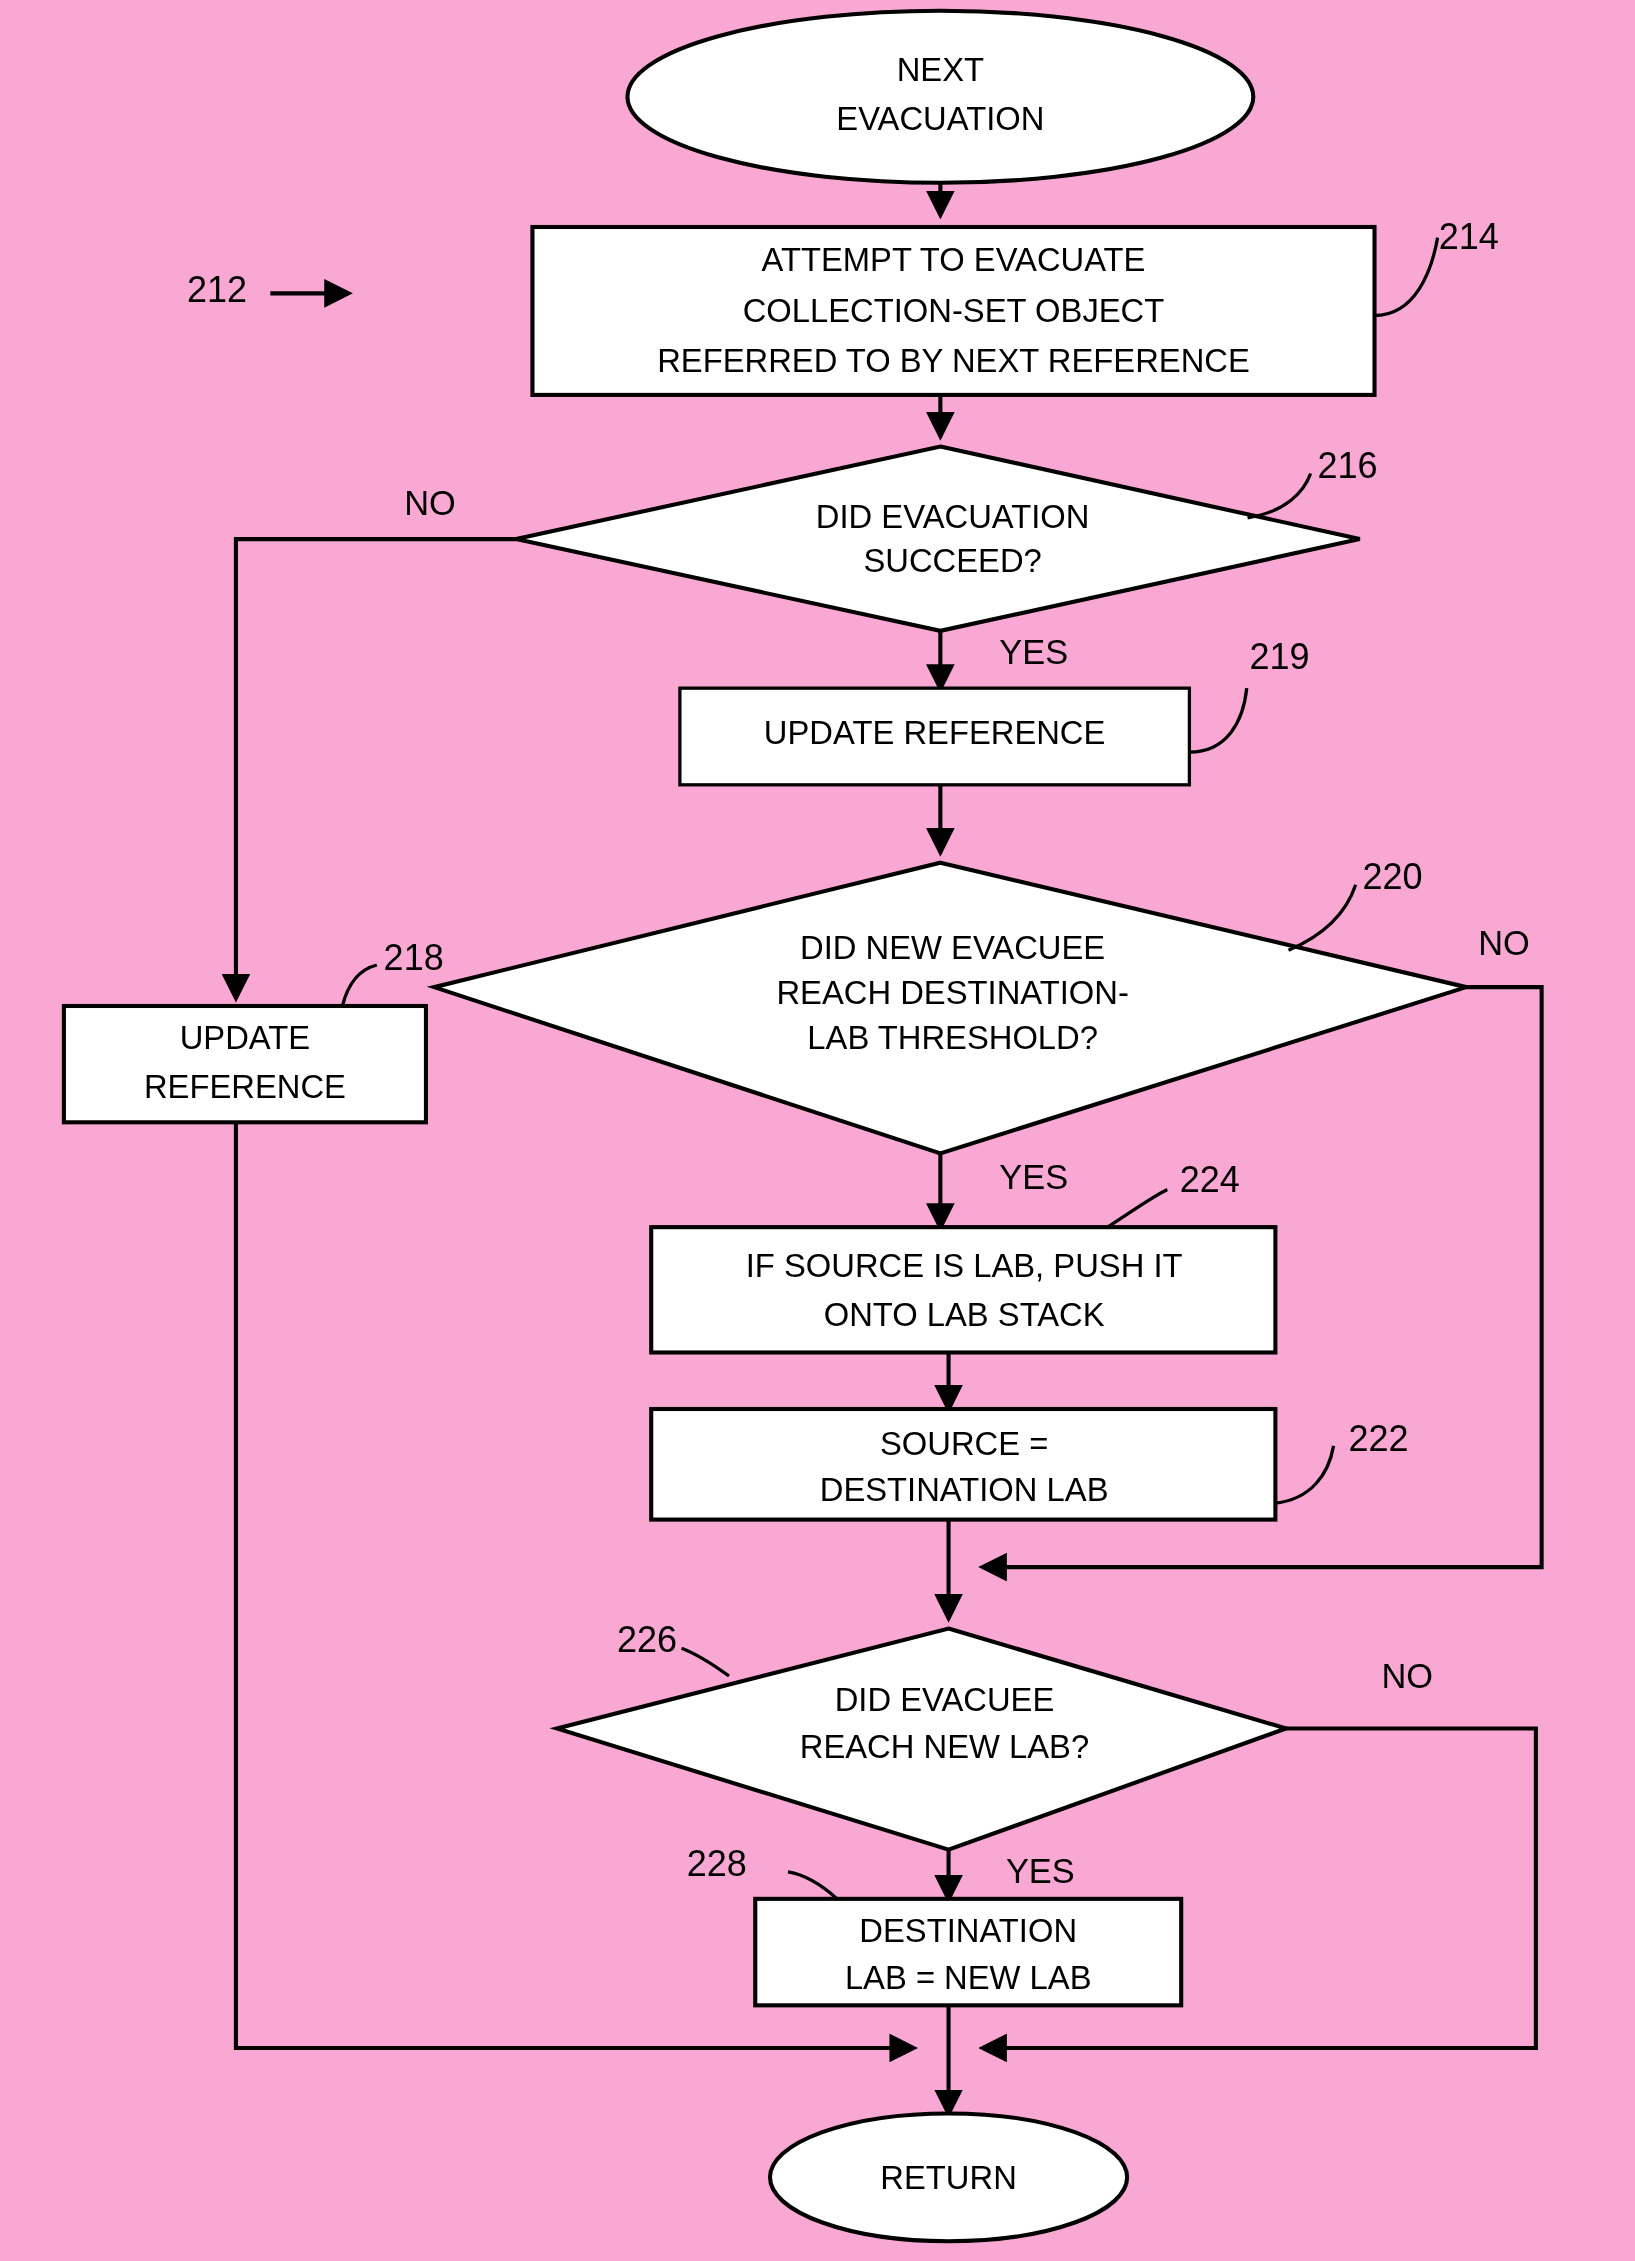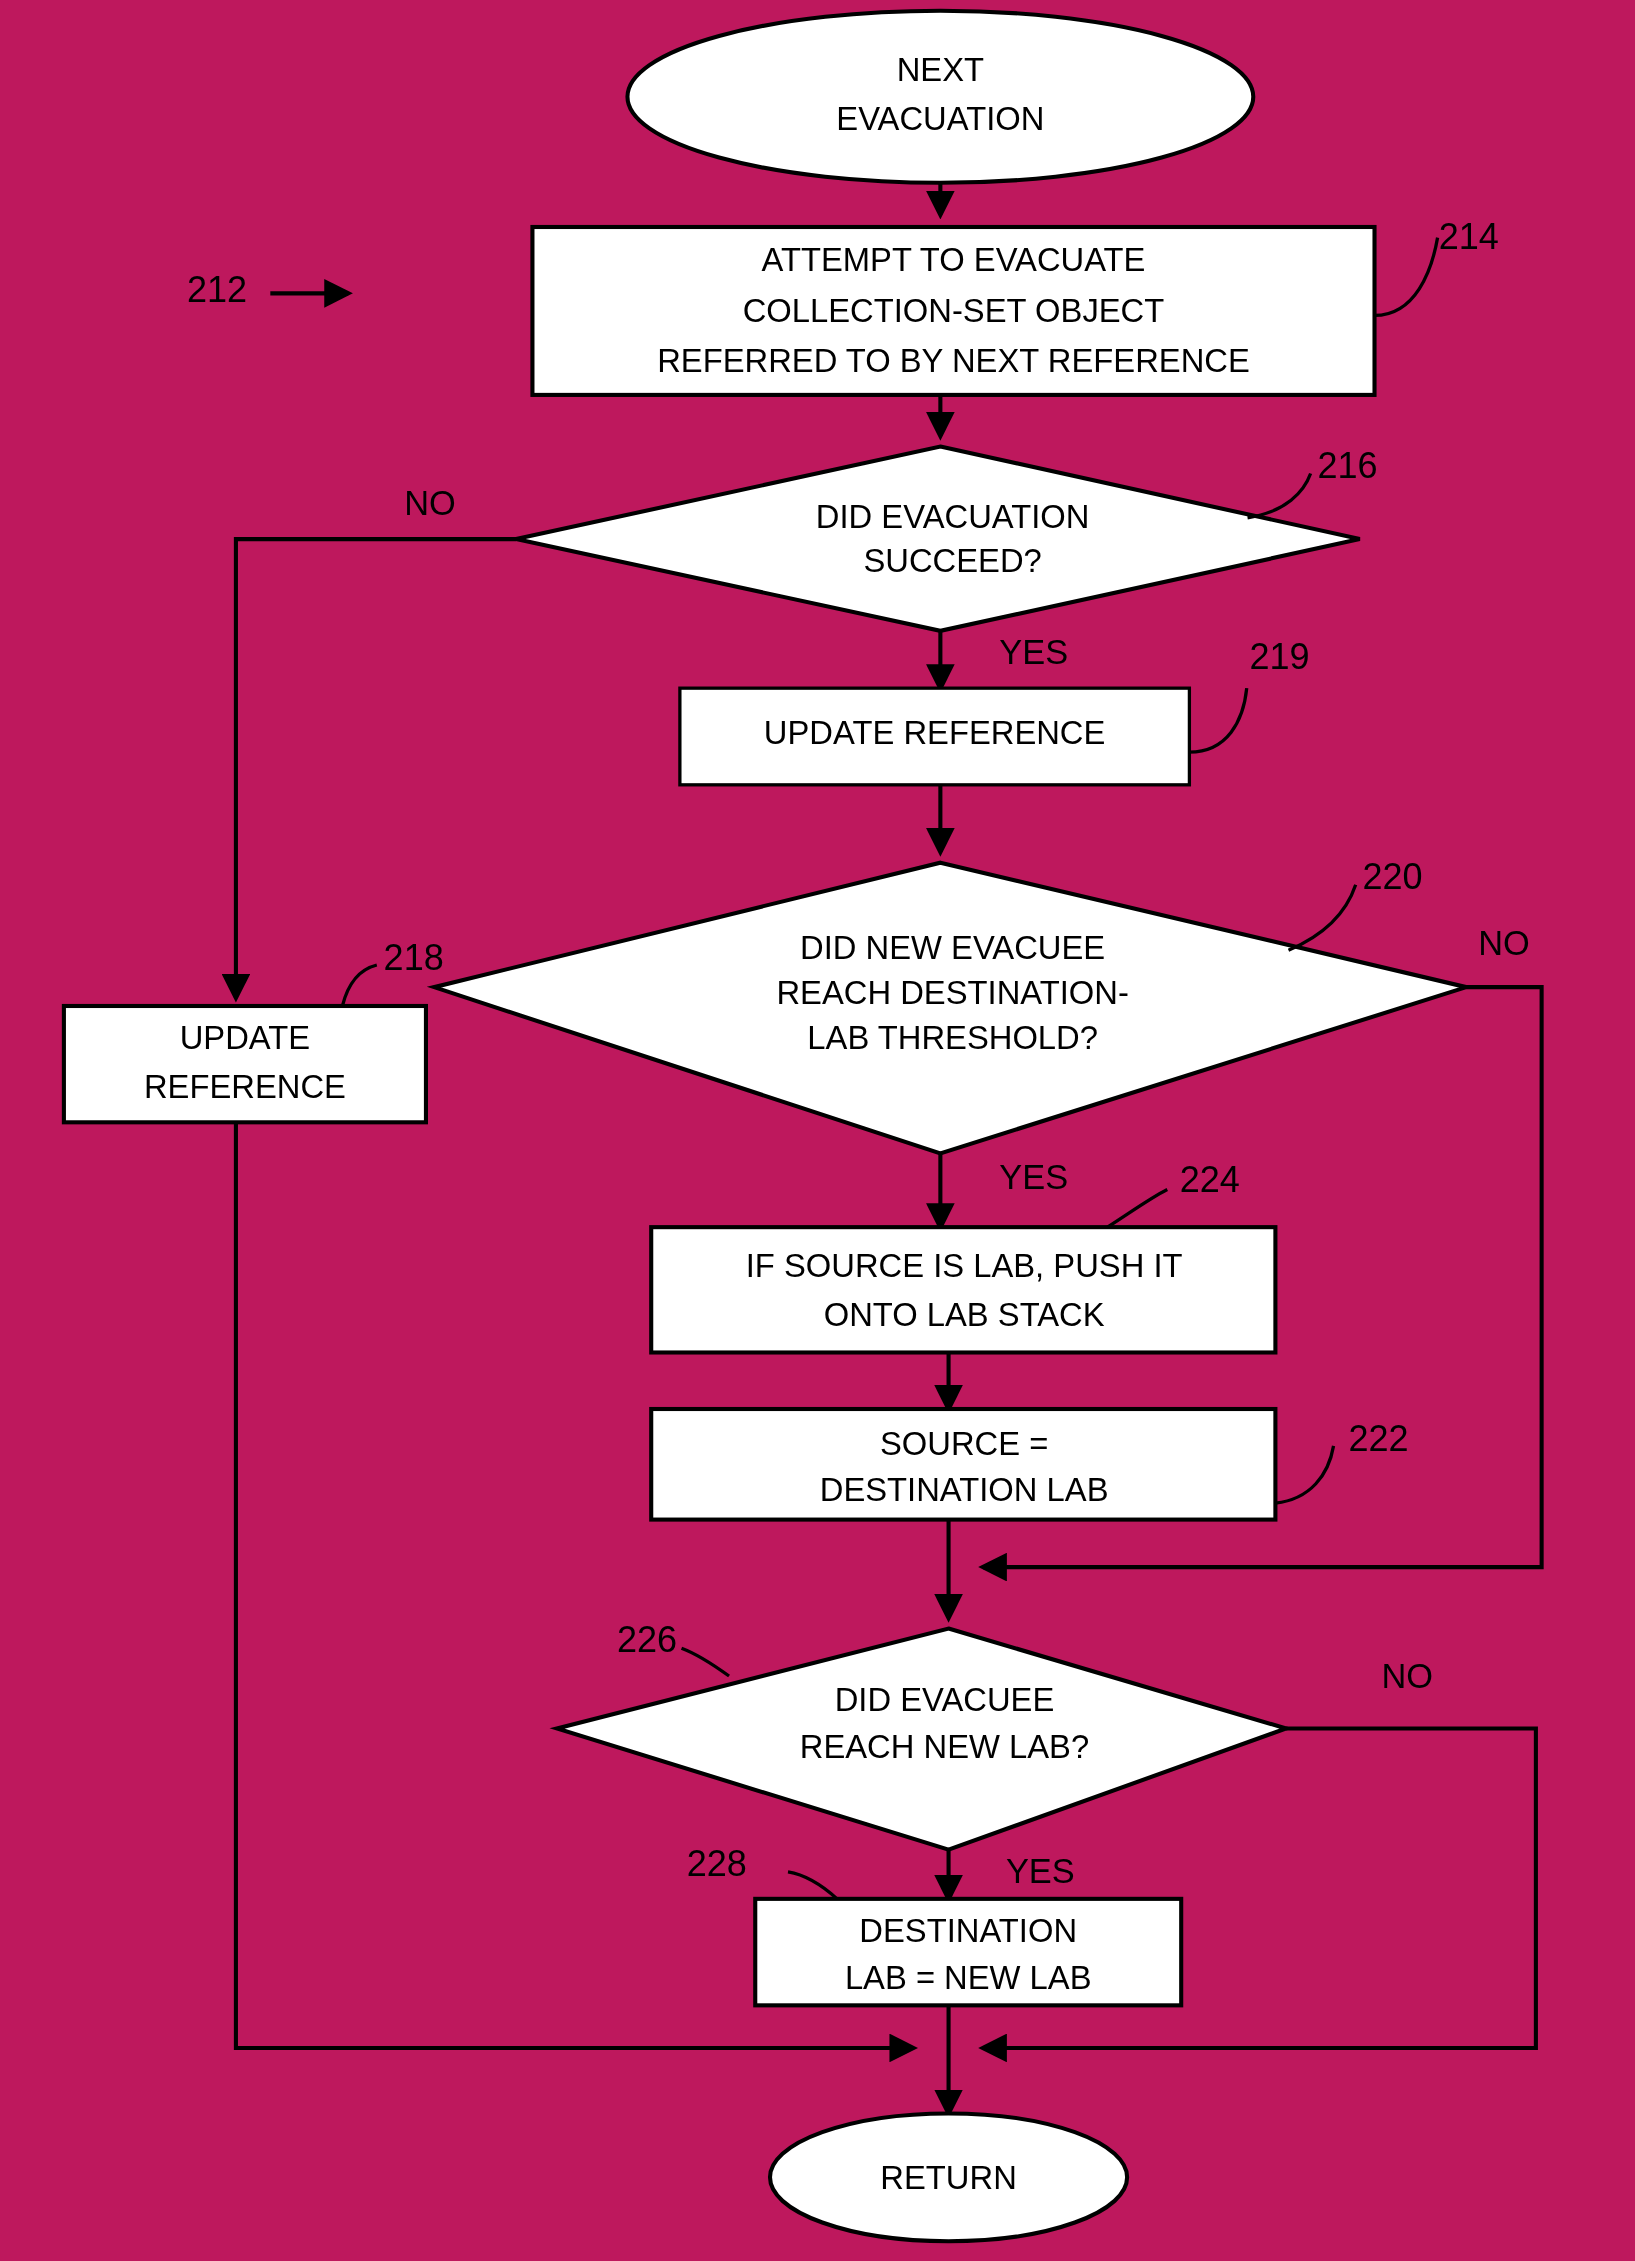--- a/index.html
+++ b/index.html
@@ -4,21 +4,21 @@
 <style>
   html, body {
     margin: 0;
     padding: 0;
     background: #ffffff;
   }
   #page {
     position: relative;
     width: 1635px;
     height: 2261px;
-    background: #be185d;
+    background: #f9a8d4;
     overflow: hidden;
     font-family: "Liberation Sans", sans-serif;
   }
   #diagram {
     position: absolute;
     left: 0;
     top: 0;
     width: 1635px;
     height: 2261px;
   }

